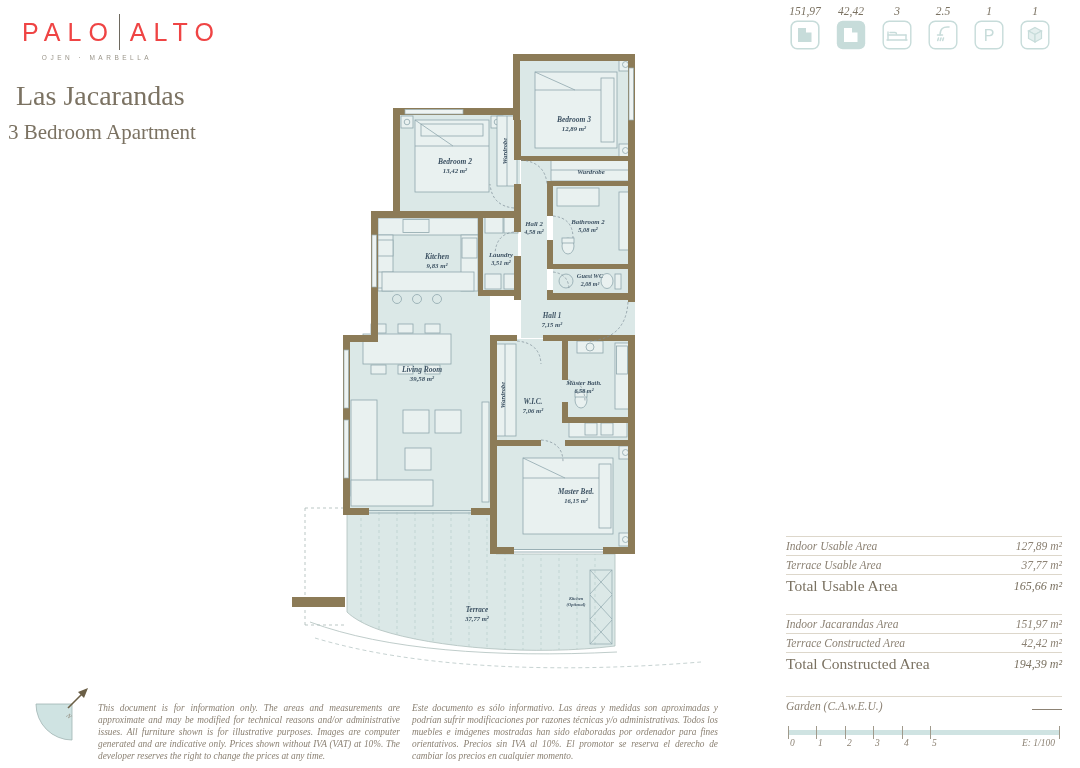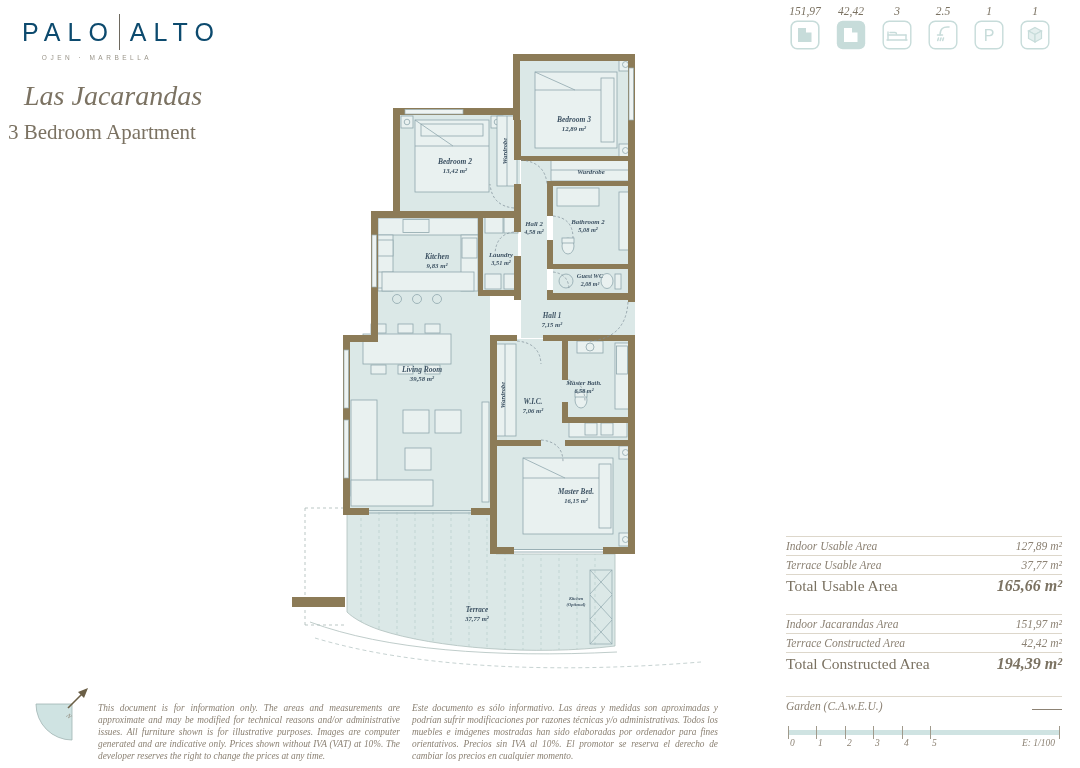--- a/index.html
+++ b/index.html
@@ -1,40 +1,40 @@
 <!DOCTYPE html>
 <html><head>
 <meta charset="utf-8">
 <style>
   html,body{margin:0;padding:0;background:#fff;}
   .page{position:relative;width:1080px;height:768px;background:#ffffff;overflow:hidden;
         font-family:"Liberation Serif",serif;color:#7b7262;}
   
   .logo{position:absolute;left:22px;top:14px;width:200px;}
   .logo-row{display:flex;align-items:center;font-family:"Liberation Sans",sans-serif;
-            font-size:25px;font-weight:400;color:#0c4a6e;letter-spacing:7px;}
+            font-size:25px;font-weight:400;color:#ef4444;letter-spacing:7px;}
   .logo-bar{width:1px;height:36px;background:#6e695f;margin:0 10px 0 4px;}
   .logo-tag{margin-top:4px;text-align:center;width:150px;font-family:"Liberation Sans",sans-serif;
             font-size:6.5px;letter-spacing:3.5px;color:#9a958a;}
   
-  .title{position:absolute;left:24px;top:80px;font-size:28px;color:#7b7262;font-style:italic;}
+  .title{position:absolute;left:16px;top:80px;font-size:28px;color:#7b7262;}
   .subtitle{position:absolute;left:8px;top:120px;font-size:21px;color:#7b7262;}
   
   .specs{position:absolute;right:28px;top:4px;display:flex;gap:12px;}
   .spec{display:flex;flex-direction:column;align-items:center;width:34px;}
   .spec-num{font-style:italic;font-size:11.5px;color:#7b7262;height:14px;line-height:14px;}
   .spec-box{margin-top:2px;}
   
   .plan{position:absolute;left:285px;top:50px;}
   
   .areas{position:absolute;left:786px;top:536px;width:276px;font-size:11.5px;color:#8c8274;}
   .arow{display:flex;justify-content:space-between;border-top:1px solid #ddd7cb;
         padding:2px 0 2px 0;font-style:italic;line-height:14px;}
   .arow.total{font-style:normal;font-size:15.5px;color:#7b7262;line-height:18px;padding:2px 0 3px 0;text-align:right;}
-  .arow.total .aval{font-style:italic;font-size:16px;align-self:center;font-weight:bold;}
+  .arow.total .aval{font-style:italic;font-size:12px;align-self:center;}
   .aval{font-style:italic;}
   .group2{margin-top:16px;}
   .garden{margin-top:20px;}
   .garden-line{display:inline-block;width:30px;border-bottom:1px solid #8c8274;height:10px;}
   
   .scale{position:absolute;left:788px;top:724px;width:272px;height:26px;font-style:italic;
          font-size:9.5px;color:#8c8274;}
   .scale-bar{position:absolute;left:0;top:6px;width:272px;height:5px;background:#cfe3e2;}
   .tick{position:absolute;top:2px;width:1px;height:13px;background:#a09a8c;}
   .tick-lbl{position:absolute;top:14px;}

